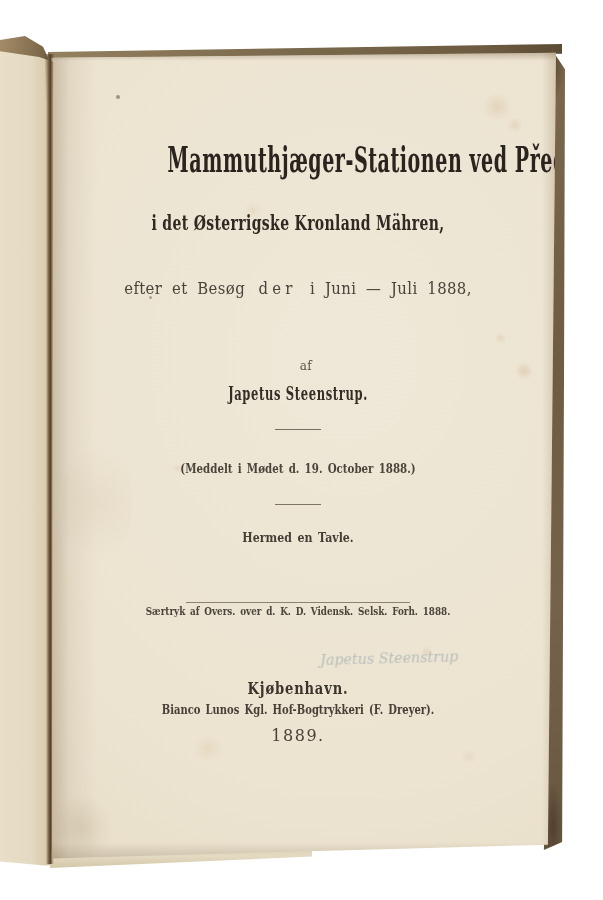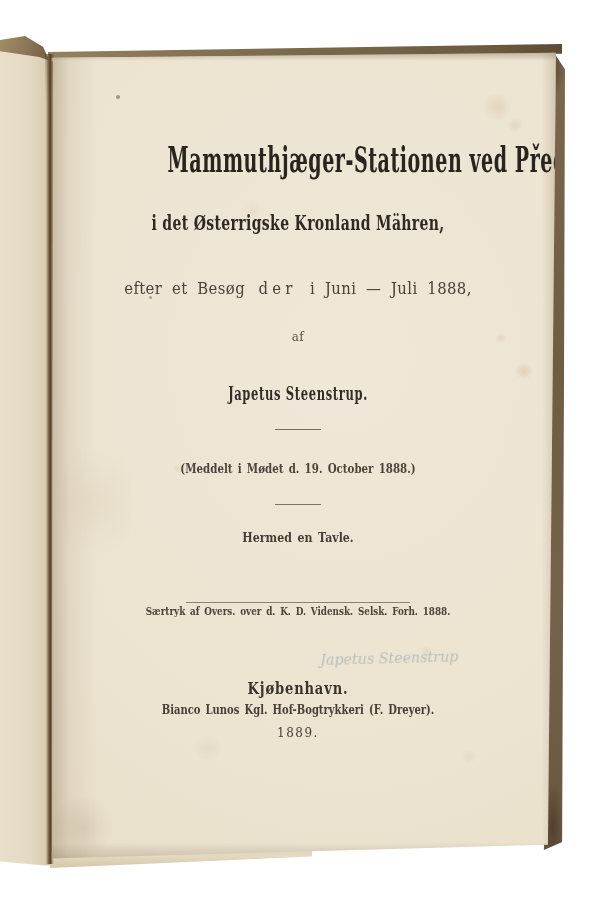--- a/index.html
+++ b/index.html
@@ -71,21 +71,21 @@
   }
   .subtitle{
     top:159px;font-size:20px;font-weight:bold;color:#2f2922;
     transform:scaleX(.70);transform-origin:50% 50%;white-space:nowrap;letter-spacing:.5px;
   }
   .occasion{
     top:227px;font-size:16px;color:#4a423a;word-spacing:5px;letter-spacing:.4px;
     transform:scaleX(.93);transform-origin:50% 50%;white-space:nowrap;
   }
   .occasion .sp{letter-spacing:4.5px;margin:0 4px;}
-  .byline{top:278px;font-size:12px;color:#5a5248;letter-spacing:.5px;}
+  .byline{top:307px;font-size:12px;color:#5a5248;letter-spacing:.5px;padding-left:8px;}
   .author{
     top:331px;font-size:18px;font-weight:bold;color:#332d26;letter-spacing:1px;
     transform:scaleX(.64);transform-origin:50% 50%;white-space:nowrap;
   }
   .rule{position:absolute;height:1px;background:#786e60;}
   .rule-1{top:377px;left:calc(50% - 23px);width:46px;}
   .rule-2{top:452px;left:calc(50% - 23px);width:46px;background:#7e7466;}
   .rule-3{top:550px;left:calc(50% - 112px);width:224px;background:#8c8273;height:1px;}
   .presented{
     top:409px;font-size:12.5px;font-weight:bold;color:#4c443a;word-spacing:2px;
@@ -106,21 +106,21 @@
     filter:blur(.5px);white-space:nowrap;
   }
   .city{
     top:627px;font-size:16px;font-weight:bold;color:#3b342c;letter-spacing:1px;
     transform:scaleX(.82);transform-origin:50% 50%;white-space:nowrap;
   }
   .printer{
     top:650px;font-size:12.5px;font-weight:bold;color:#473f36;word-spacing:2px;
     transform:scaleX(.80);transform-origin:50% 50%;white-space:nowrap;
   }
-  .year{top:674px;font-size:12px;color:#4a423a;letter-spacing:1.5px;}
+  .year{top:674px;font-size:16px;color:#4a423a;letter-spacing:1.5px;}
 </style>
 </head>
 <body>
 
 <div class="scene">
 
   <div class="spine-head"></div>
   <div class="cover-top-edge"></div>
   <div class="cover-right-edge"></div>
   <div class="flyleaf"></div>

